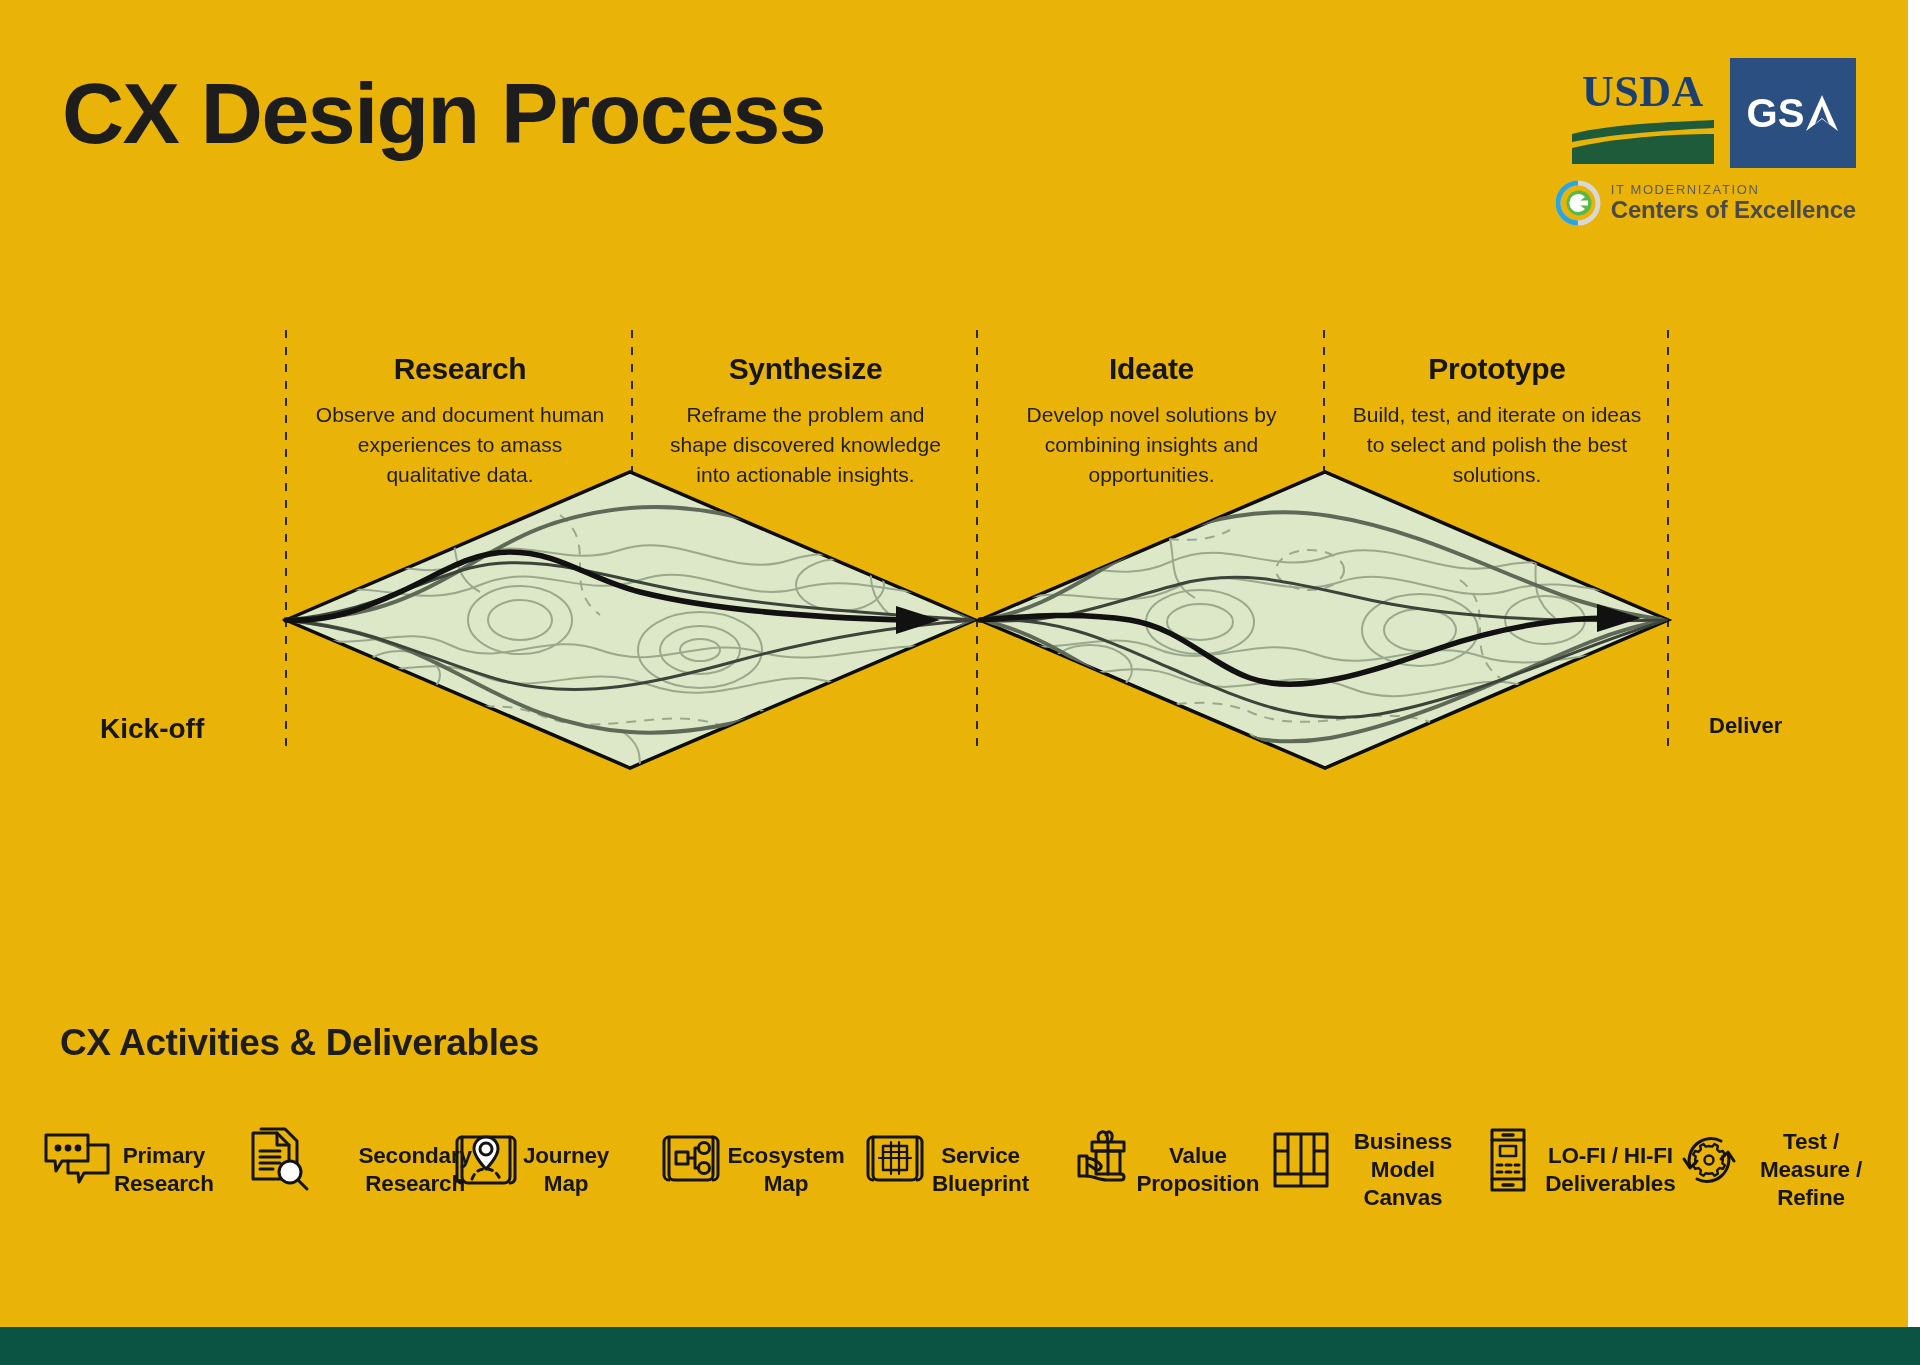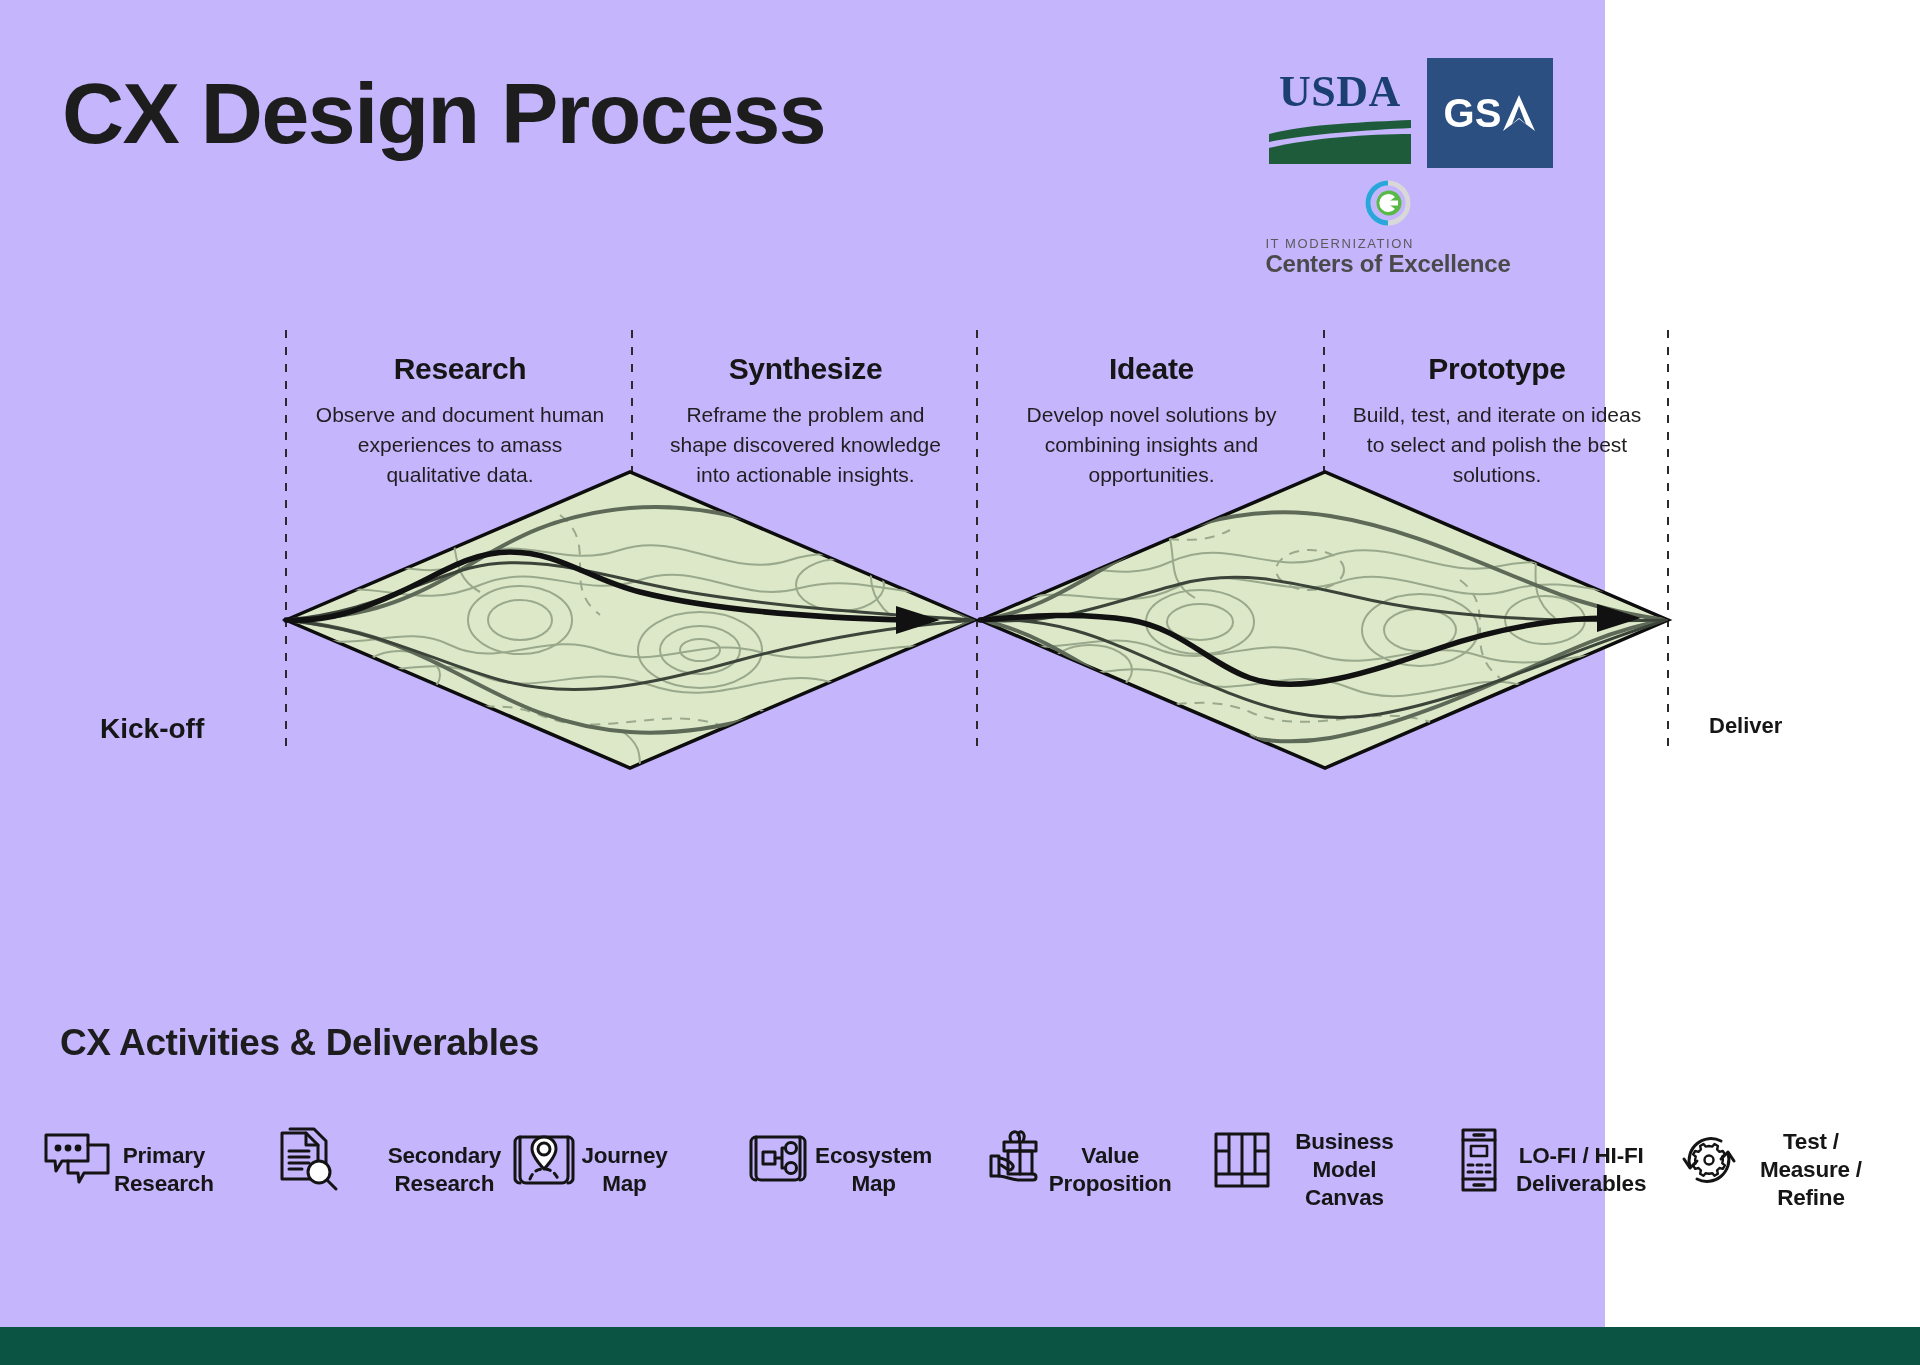--- a/index.html
+++ b/index.html
@@ -5,23 +5,23 @@
   * { box-sizing: border-box; margin: 0; padding: 0; }
   html, body {
     width: 1920px;
     height: 1365px;
     background: #ffffff;
     font-family: "Liberation Sans", sans-serif;
     overflow: hidden;
   }
   #page {
     position: relative;
-    width: 1605px;
+    width: 1908px;
     height: 1365px;
-    background: #c4b5fd;
+    background: #eab308;
   }
 
   
   #page-title {
     position: absolute;
     left: 62px;
     top: 68px;
     font-size: 86px;
     font-weight: 700;
     letter-spacing: -1.5px;
@@ -80,21 +80,20 @@
     letter-spacing: 0px;
     display: flex;
     align-items: center;
   }
   .coe-row {
     display: flex;
     align-items: center;
     justify-content: flex-end;
     gap: 10px;
     margin-top: 12px;
-    flex-direction: column;
   }
   #coe-mark { width: 46px; height: 46px; flex: 0 0 46px; }
   .coe-text { text-align: left; }
   #coe-sub {
     font-size: 13px;
     letter-spacing: 1.6px;
     color: #5a5a5a;
     font-weight: 400;
   }
   #coe-main {
@@ -411,20 +410,33 @@
           <rect x="19" y="21" width="12" height="12"></rect>
           <circle cx="47" cy="17" r="5.5"></circle>
           <circle cx="47" cy="37" r="5.5"></circle>
           <path d="M31 27 H38 M38 17 V37 M38 17 H41.5 M38 37 H41.5"></path>
         </svg>
       </div>
       <div class="activity-label" style="white-space:pre-line;">Ecosystem
 Map</div>
     </div>
 
+    <div class="activity">
+      <div class="activity-icon">
+        <svg width="68" height="58" viewBox="0 0 68 58" fill="none" stroke="#141414" stroke-width="3" stroke-linejoin="round" stroke-linecap="round">
+          <path d="M12 6 H56 V44 a5 5 0 0 1 -5 5 H17 a5 5 0 0 1 -5 -5 Z"></path>
+          <path d="M12 6 a5 5 0 0 0 -5 5 V44 a5 5 0 0 0 5 5"></path>
+          <path d="M56 6 a5 5 0 0 1 5 5 V44 a5 5 0 0 1 -5 5"></path>
+          <rect x="22" y="15" width="24" height="24" stroke-width="2.4"></rect>
+          <path d="M30 11 V43 M22 21 H46 M18 27 H50 M38 11 V43" stroke-width="2.2"></path>
+        </svg>
+      </div>
+      <div class="activity-label" style="white-space:pre-line;">Service
+Blueprint</div>
+    </div>
 
     <div class="activity">
       <div class="activity-icon">
         <svg width="70" height="64" viewBox="0 0 70 64" fill="none" stroke="#141414" stroke-width="3" stroke-linejoin="round" stroke-linecap="round">
           <path d="M34 13 C30 4 40 1 42 7 C43 11 42 13 42 13 M46 13 C50 4 42 1 41 7"></path>
           <rect x="27" y="14" width="32" height="9"></rect>
           <path d="M31 23 H55 V46 H31 Z"></path>
           <path d="M43 14 V46"></path>
           <path d="M14 28 H22 V48 H14 Z"></path>
           <path d="M22 30 C26 30 32 33 35 36 C38 39 34 44 30 41 L24 37"></path>

